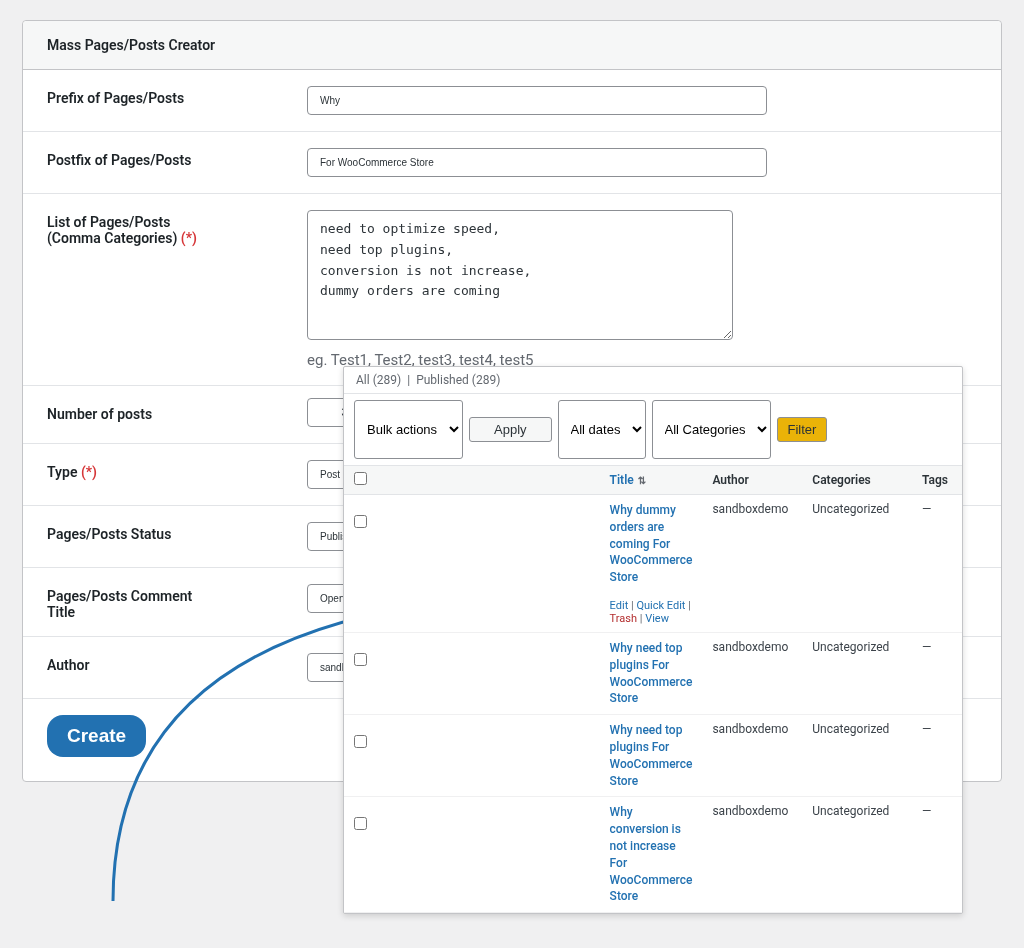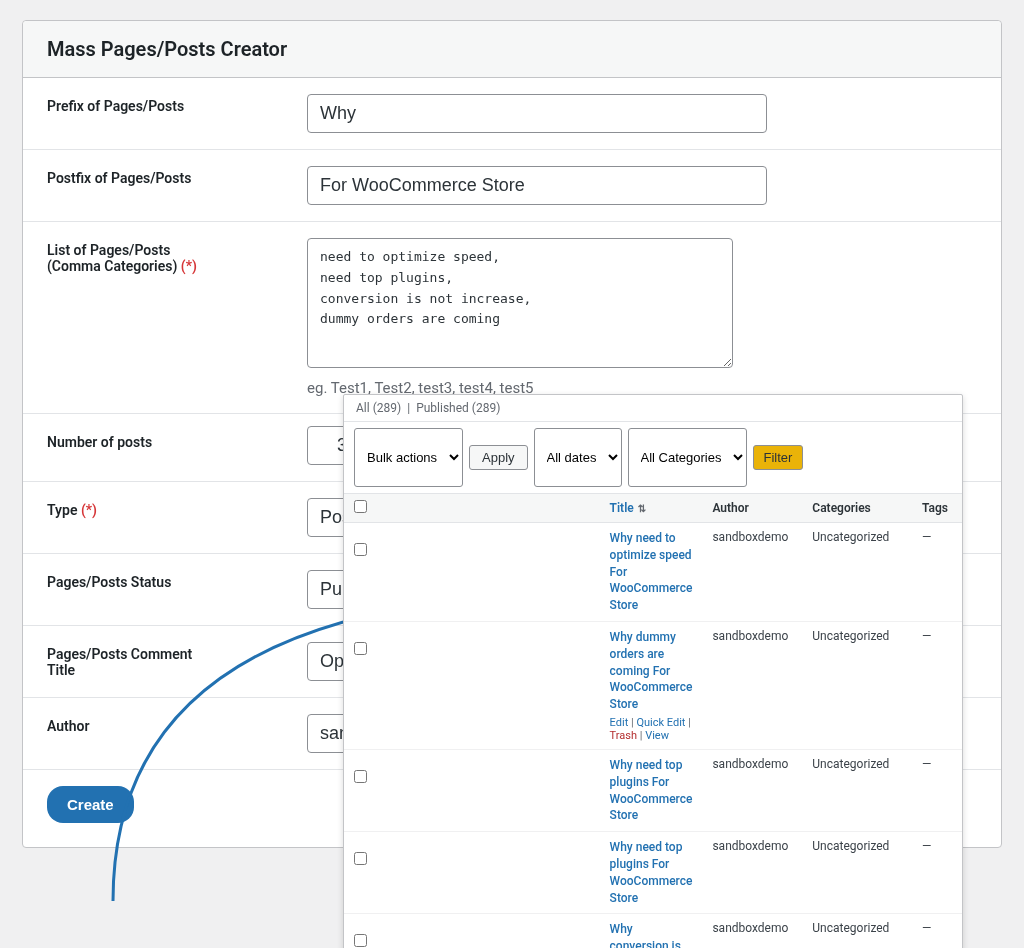--- a/index.html
+++ b/index.html
@@ -22,21 +22,21 @@
       padding: 0;
       position: relative;
     }
     .card-header {
       background: #f6f7f7;
       border-bottom: 1px solid #c3c4c7;
       padding: 16px 24px;
       border-radius: 4px 4px 0 0;
     }
     .card-header h2 {
-      font-size: 20px;
+      font-size: 14px;
       font-weight: 600;
       color: #1d2327;
     }
     .form-table {
       width: 100%;
       border-collapse: collapse;
     }
     .form-table tr {
       border-bottom: 1px solid #e2e4e7;
     }
@@ -48,21 +48,21 @@
       width: 260px;
       font-weight: 600;
       color: #1d2327;
       padding-top: 20px;
       font-size: 14px;
     }
     .form-input {
       border: 1px solid #8c8f94;
       border-radius: 4px;
       padding: 8px 12px;
-      font-size: 18px;
+      font-size: 10px;
       color: #2c3338;
       outline: none;
       background: #fff;
     }
     .text-input {
       width: 460px;
     }
     .textarea-input {
       width: 426px;
       height: 130px;
@@ -127,21 +127,21 @@
       border-radius: 3px;
       padding: 20px 8px;
       font-size: 13px;
       background: #fff;
       cursor: pointer;
     }
     .apply-btn {
       background: #f6f7f7;
       border: 1px solid #8c8f94;
       border-radius: 3px;
-      padding: 4px 12px;
+      padding: 4px 24px;
       font-size: 13px;
       cursor: pointer;
       color: #2c3338;
     }
     .filter-btn {
       background: #eab308;
       border: 1px solid #8c8f94;
       border-radius: 3px;
       padding: 4px 10px;
       font-size: 13px;
@@ -169,38 +169,38 @@
     }
     .post-title-link {
       color: #2271b1;
       text-decoration: none;
       font-weight: 500;
       font-size: 12px;
       line-height: 1.4;
     }
     .row-actions {
       font-size: 11px;
-      margin-top: 3px;
+      margin-top: 13px;
       color: #646970;
     }
     .row-actions a { color: #2271b1; text-decoration: none; }
     .row-actions a.trash { color: #b32d2e; }
     .row-actions span { color: #646970; }
     .checkbox-col { width: 24px; }
     .author-col { width: 100px; font-size: 12px; }
     .categories-col { width: 110px; font-size: 12px; }
     .tags-col { width: 50px; font-size: 12px; }
     .create-btn {
       display: inline-block;
       background: #2271b1;
       color: #fff;
       border: none;
       border-radius: 16px;
       padding: 10px 20px;
-      font-size: 15px;
+      font-size: 19px;
       font-weight: 600;
       cursor: pointer;
       margin: 16px 24px 24px;
     }
     .sort-arrow {
       font-size: 10px;
       color: #646970;
       margin-left: 2px;
     }
     .title-sort {
@@ -291,32 +291,20 @@
                       <a href="#" style="color:#2271b1;text-decoration:none;">Title</a>
                       <span class="sort-arrow">⇅</span>
                     </div>
                   </th>
                   <th class="author-col">Author</th>
                   <th class="categories-col">Categories</th>
                   <th class="tags-col">Tags</th>
                 </tr>
               </thead>
               <tbody id="posts-tbody">
-              <tr>
-      <td class="checkbox-col">
-        <input type="checkbox" style="">
-      </td>
-      <td>
-        <a href="#" class="post-title-link">Why need to optimize speed For WooCommerce Store</a>
-        
-      </td>
-      <td class="author-col">sandboxdemo</td>
-      <td class="categories-col">Uncategorized</td>
-      <td class="tags-col">—</td>
-    </tr>
                   <tr>
       <td class="checkbox-col">
         <input type="checkbox" style="">
       </td>
       <td>
         <a href="#" class="post-title-link">Why dummy orders are coming For WooCommerce Store</a>
         <div class="row-actions">
           <a href="#">Edit</a>
           <span> | </span>
           <a href="#">Quick Edit</a>

